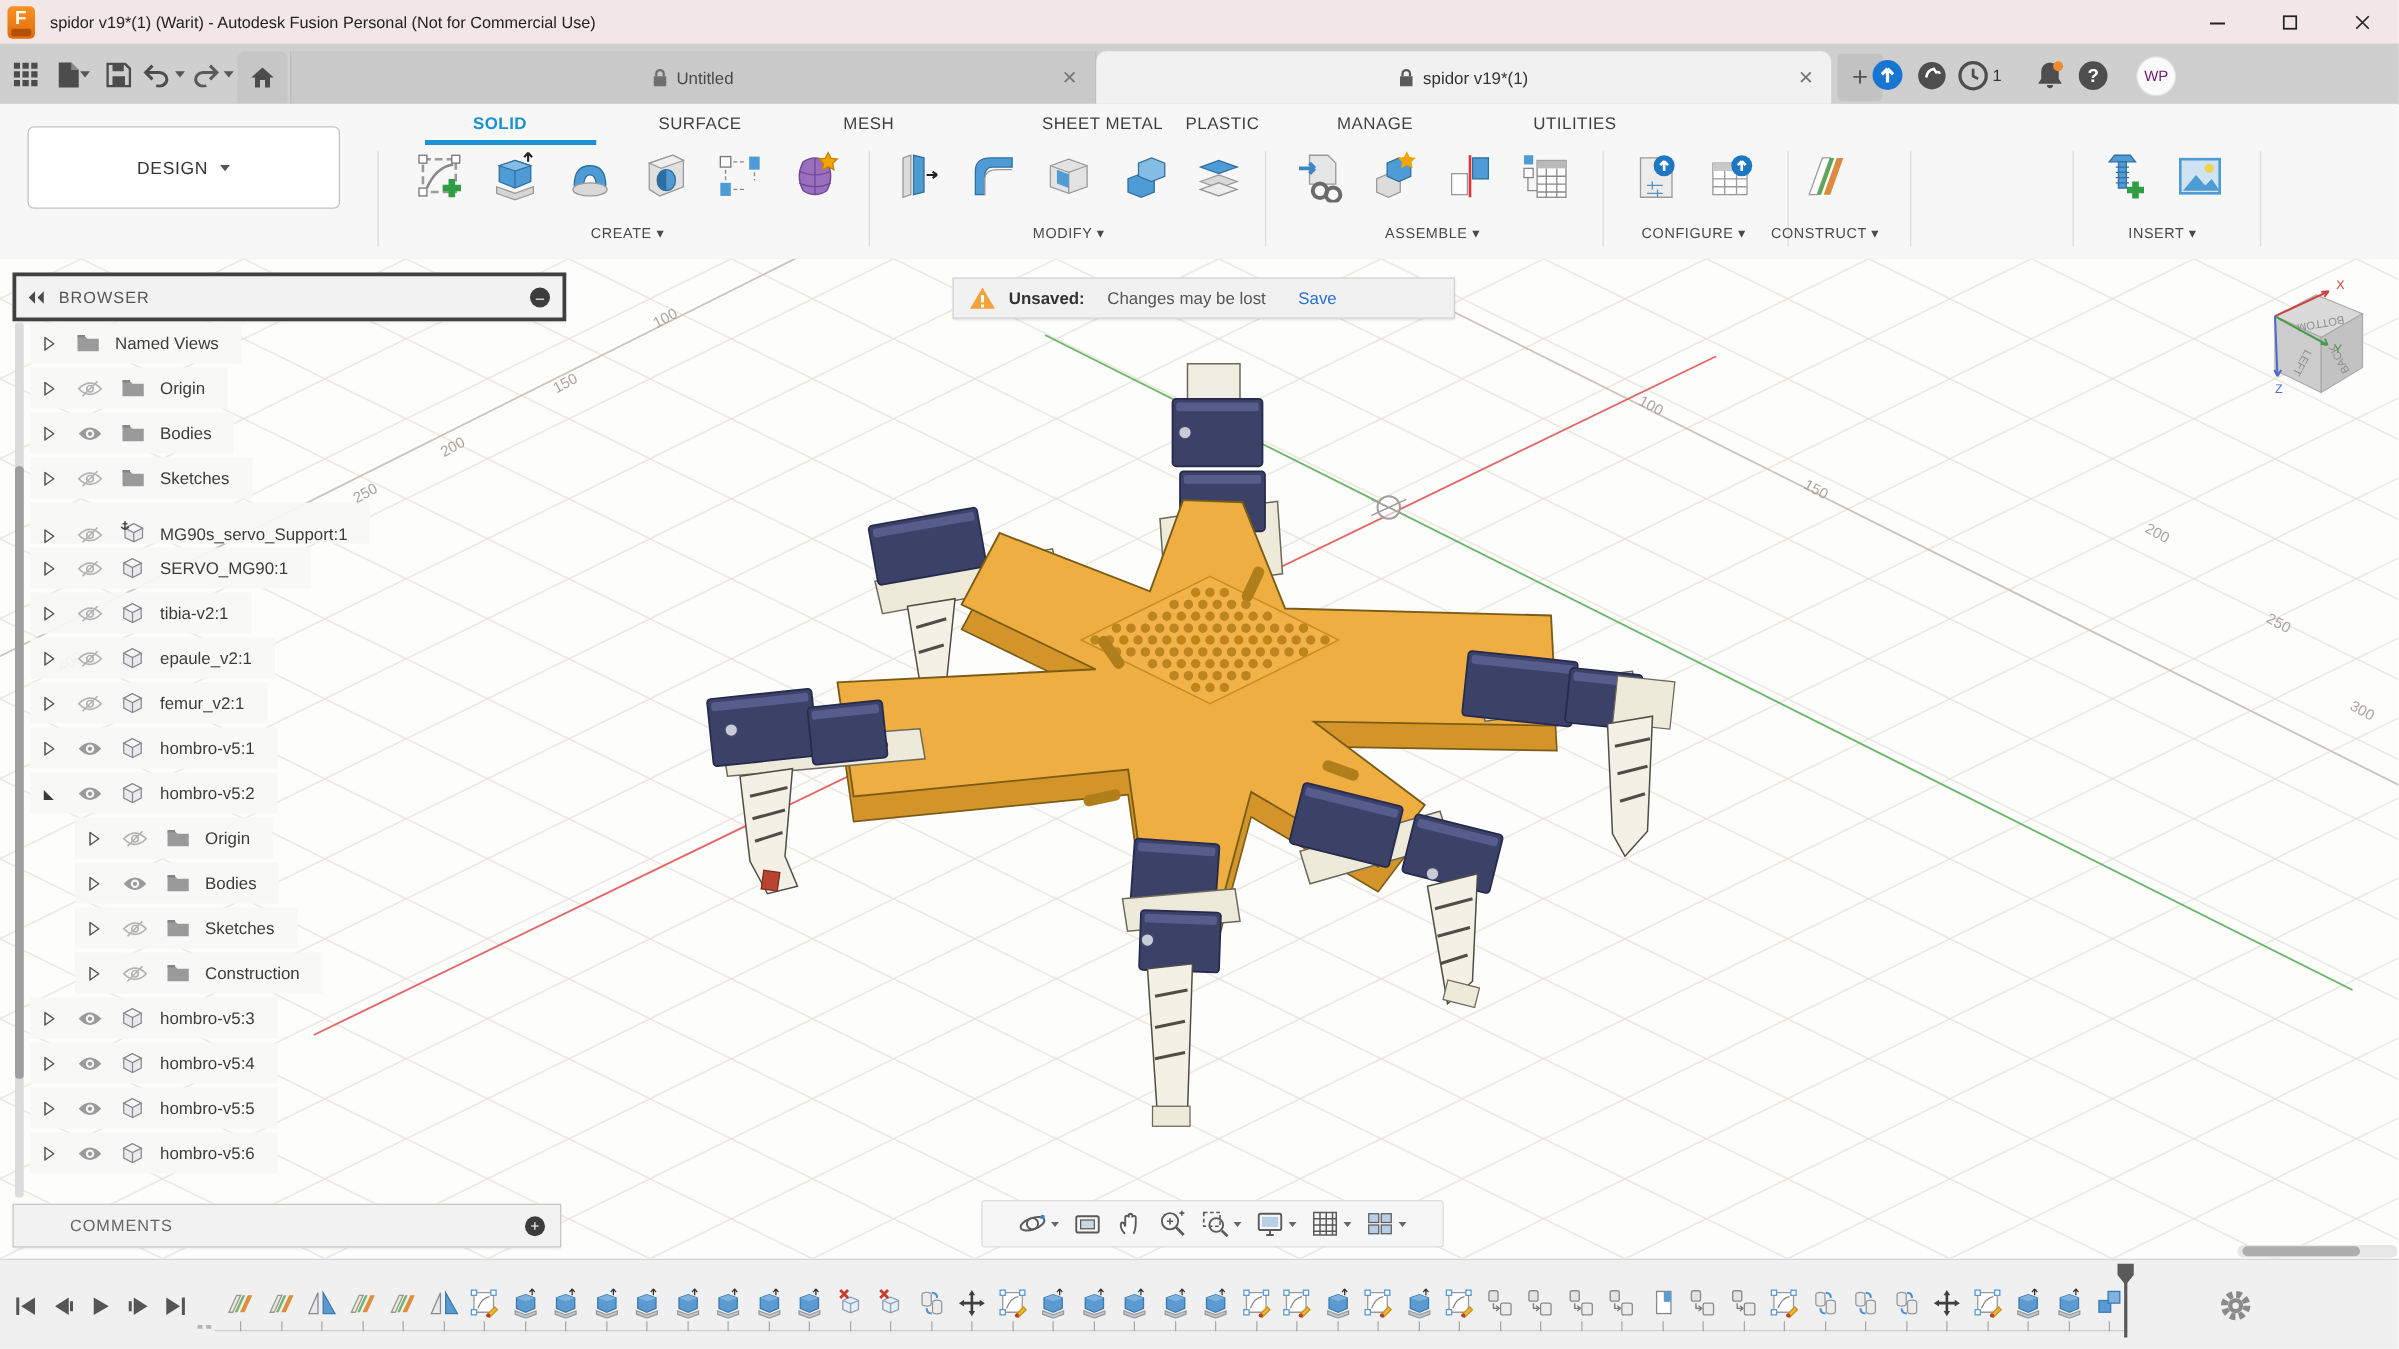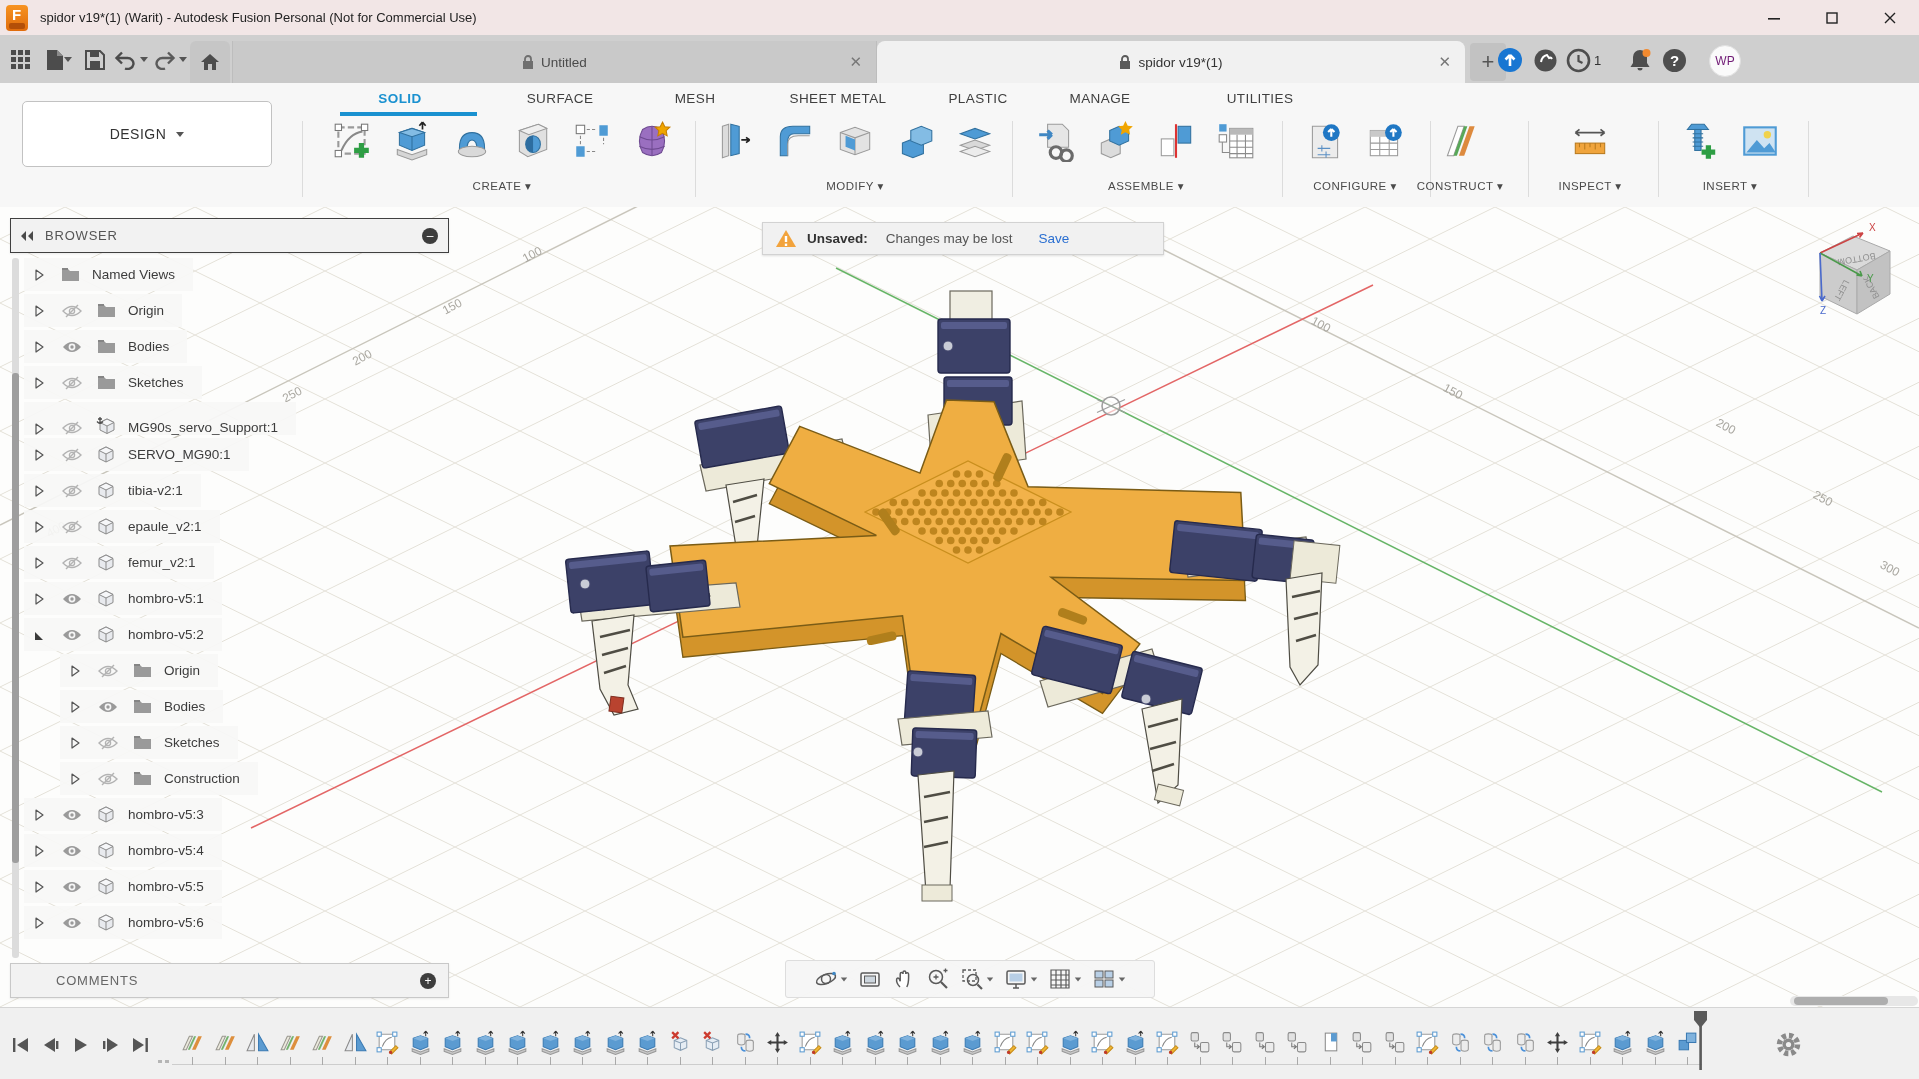--- a/index.html
+++ b/index.html
@@ -42,21 +42,21 @@
   .rsep{position:absolute;top:38px;width:1px;height:76px;background:#dcdcdc;}
   
   .viewport{position:absolute;top:207px;left:0;width:1919px;height:800px;background:#fdfdfc;overflow:hidden;}
   .scene{position:absolute;top:0;left:0;}
   
   .warnbar{position:absolute;left:762px;top:15px;width:400px;height:31px;background:#f1f1f1;border:1px solid #d2d2d2;box-shadow:0 1px 2px rgba(0,0,0,.12);display:flex;align-items:center;font-size:13.5px;}
   .warnbar b{color:#333;margin-right:18px;}
   .warnbar .msg{color:#555;}
   .warnbar .save{margin-left:26px;color:#2a6fd1;}
   
-  .browser-hd{position:absolute;left:10px;top:11px;width:437px;height:33px;background:#f2f2f2;border:1px solid #404040;display:flex;align-items:center;box-shadow:0 1px 2px rgba(0,0,0,.08);}
+  .browser-hd{position:absolute;left:10px;top:11px;width:437px;height:33px;background:#f2f2f2;border:3px solid #404040;display:flex;align-items:center;box-shadow:0 1px 2px rgba(0,0,0,.08);}
   .browser-hd .ttl{font-size:13px;color:#555;letter-spacing:.8px;margin-left:10px;}
   .panel-circle{width:16px;height:16px;border-radius:50%;background:#3d3d3d;color:#fff;display:flex;align-items:center;justify-content:center;font-size:12px;line-height:1;}
   .btree{position:absolute;left:24px;top:51px;}
   .tree-row{display:flex;align-items:center;height:33px;margin-bottom:3px;background:rgba(247,247,246,.93);width:fit-content;padding-right:18px;font-size:13.5px;color:#3c3c3c;}
   .tr-caret{width:30px;display:flex;justify-content:center;}
   .tr-eye{width:36px;display:flex;justify-content:center;}
   .tr-ic{width:32px;display:flex;justify-content:center;}
   .tr-label{margin-left:6px;}
   .bscroll{position:absolute;left:12px;top:51px;width:7px;height:700px;background:#dcdcdc;border-radius:3px;}
   .bscroll .thumb{position:absolute;left:0;top:115px;width:7px;height:490px;background:#9e9e9e;border-radius:3px;}
@@ -218,21 +218,21 @@
 <div class="ribbon">
   <div class="design-btn">
     <span>DESIGN</span>
     <span class="caret" style="margin-left:10px"></span>
   </div>
   <div class="rsep" style="left:302px"></div>
 
   <span class="rtab active" style="left:400px">SOLID</span>
   <span class="rtab" style="left:560px">SURFACE</span>
   <span class="rtab" style="left:695px">MESH</span>
-  <span class="rtab" style="left:838px">SHEET METAL</span>
+  <span class="rtab" style="left:882px">SHEET METAL</span>
   <span class="rtab" style="left:978px">PLASTIC</span>
   <span class="rtab" style="left:1100px">MANAGE</span>
   <span class="rtab" style="left:1260px">UTILITIES</span>
   <div class="rtab-underline"></div>
 
   <div class="rgroup" style="left:318px;width:368px">
     <div class="icons">
       <div class="ric">
           <svg viewBox="0 0 40 40">
             <rect x="7" y="7" width="25" height="25" fill="none" stroke="#9a9a9a" stroke-width="2" stroke-dasharray="6 3"></rect>
@@ -397,32 +397,20 @@
             <path d="M8 34 L18 6 L24 6 L14 34 Z" fill="#fff" stroke="#9a9a9a"></path>
             <path d="M14 34 L24 6 L27 6 L17 34 Z" fill="#58a858"></path>
             <path d="M19 34 L29 6 L34 6 L24 34 Z" fill="#dd8a3e"></path>
           </svg>
         </div>
     </div>
     <div class="grp-label"><span>CONSTRUCT</span> ▾</div>
   </div>
   <div class="rsep" style="left:1528px"></div>
 
-  <div class="rgroup" style="left:1535px;width:110px">
-    <div class="icons">
-      <div class="ric">
-          <svg viewBox="0 0 40 40">
-            <path d="M6 12 h28 M6 12 l4 -3 M6 12 l4 3 M34 12 l-4 -3 M34 12 l-4 3" stroke="#555" fill="none" stroke-width="1.6"></path>
-            <rect x="6" y="22" width="28" height="10" fill="#f0a43c" stroke="#b97a1e"></rect>
-            <path d="M10 22 v4 M15 22 v6 M20 22 v4 M25 22 v6 M30 22 v4" stroke="#b97a1e"></path>
-          </svg>
-        </div>
-    </div>
-    <div class="grp-label"><span>INSPECT</span> ▾</div>
-  </div>
   <div class="rsep" style="left:1658px"></div>
 
   <div class="rgroup" style="left:1665px;width:130px">
     <div class="icons">
       <div class="ric">
           <svg viewBox="0 0 40 40">
             <path d="M12 4 h12 l4 5 h-20 Z" fill="#4f9bd5" stroke="#31719f"></path>
             <rect x="15" y="9" width="6" height="20" fill="#4f9bd5" stroke="#31719f"></rect>
             <path d="M13 13 h10 M13 17 h10 M13 21 h10 M13 25 h10" stroke="#31719f"></path>
             <path d="M28 24 v13 M21.5 30.5 h13" stroke="#2e9e44" stroke-width="5"></path>

